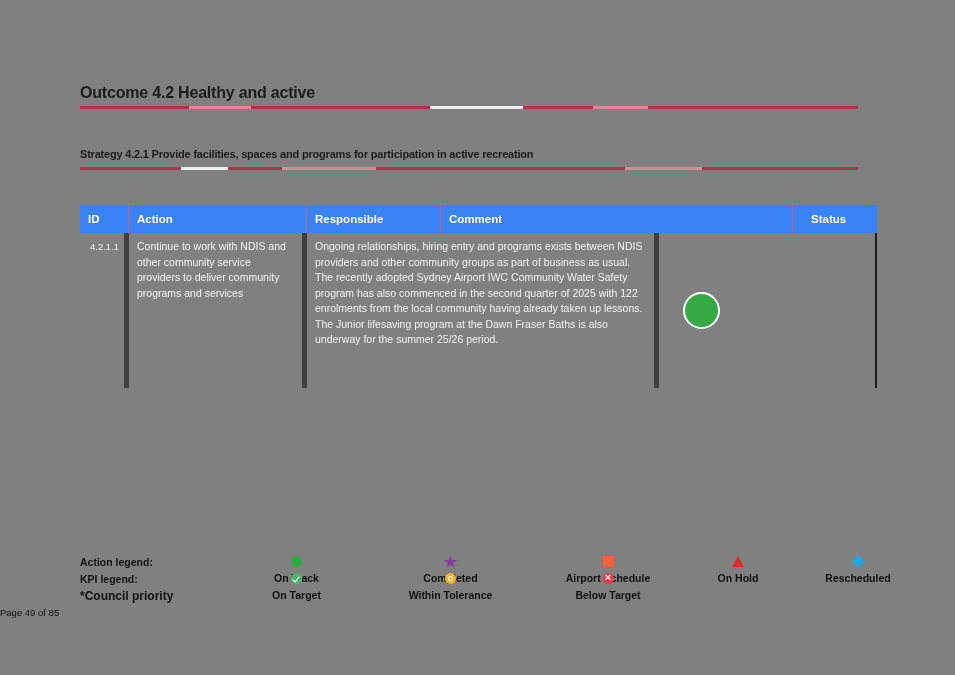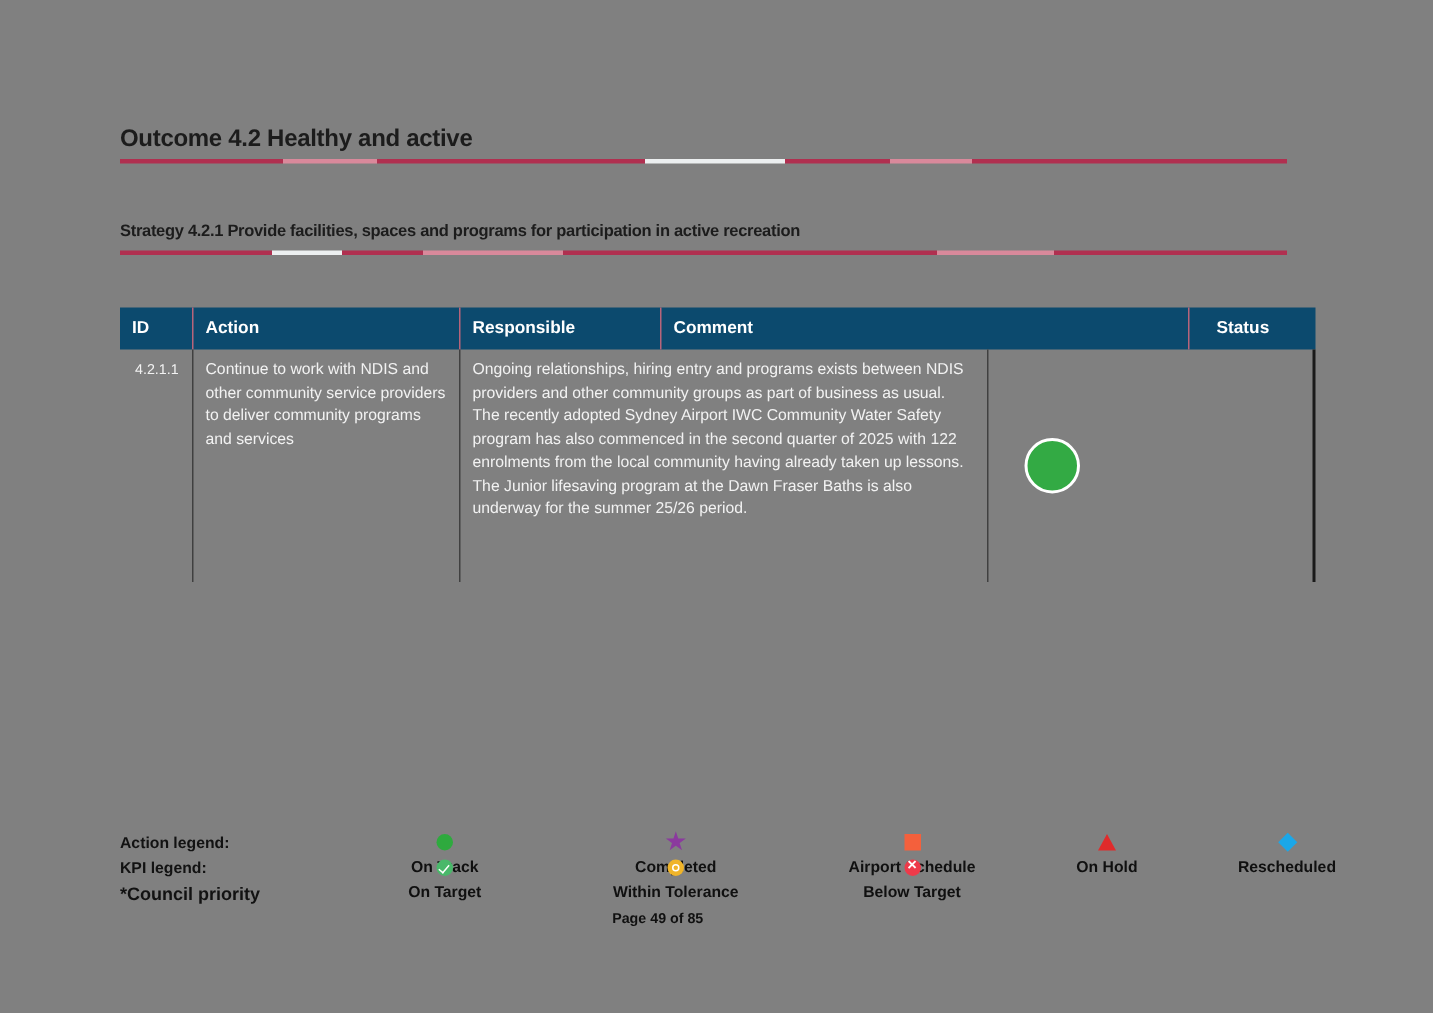--- a/index.html
+++ b/index.html
@@ -77,21 +77,21 @@
 
   
   .table {
     position: absolute;
     left: 80px;
     top: 205px;
     width: 797px;
   }
   .thead {
     display: flex;
-    background: #0c4a6e;
+    background: #3b82f6;
     height: 28px;
     align-items: center;
   }
   .th {
     color: #ffffff;
     font-size: 11.5px;
     font-weight: bold;
     padding-left: 8px;
     box-sizing: border-box;
     height: 28px;
@@ -111,21 +111,21 @@
   .tbody {
     display: flex;
     min-height: 155px;
   }
   .td {
     box-sizing: border-box;
     padding: 6px 8px 6px 8px;
     font-size: 10.5px;
     line-height: 15.5px;
     color: #f2f2f2;
-    border-right: 1px solid #404040;
+    border-right: 5px solid #404040;
     overflow: hidden;
   }
   .td:last-child { border-right: none; }
   .td.col-id { padding-left: 10px; font-size: 9.5px; }
   .td.col-status {
     border-right: none;
     display: flex;
     align-items: center;
     justify-content: center;
     padding: 0;
@@ -265,24 +265,24 @@
     font-weight: bold;
     color: #121212;
     white-space: nowrap;
   }
 
   .page-footer {
     position: absolute;
     left: 0;
     top: 607px;
     width: 877px;
-    text-align: center;
+    text-align: left;
     font-size: 9.5px;
     color: #101010;
-    font-weight: bold;
+    font-weight: normal;
   }
 </style>
 </head>
 <body>
 
 <div class="page">
 
   <div class="outcome-heading">Outcome 4.2 Healthy and active</div>
   <div class="rule rule-outcome"></div>
 

